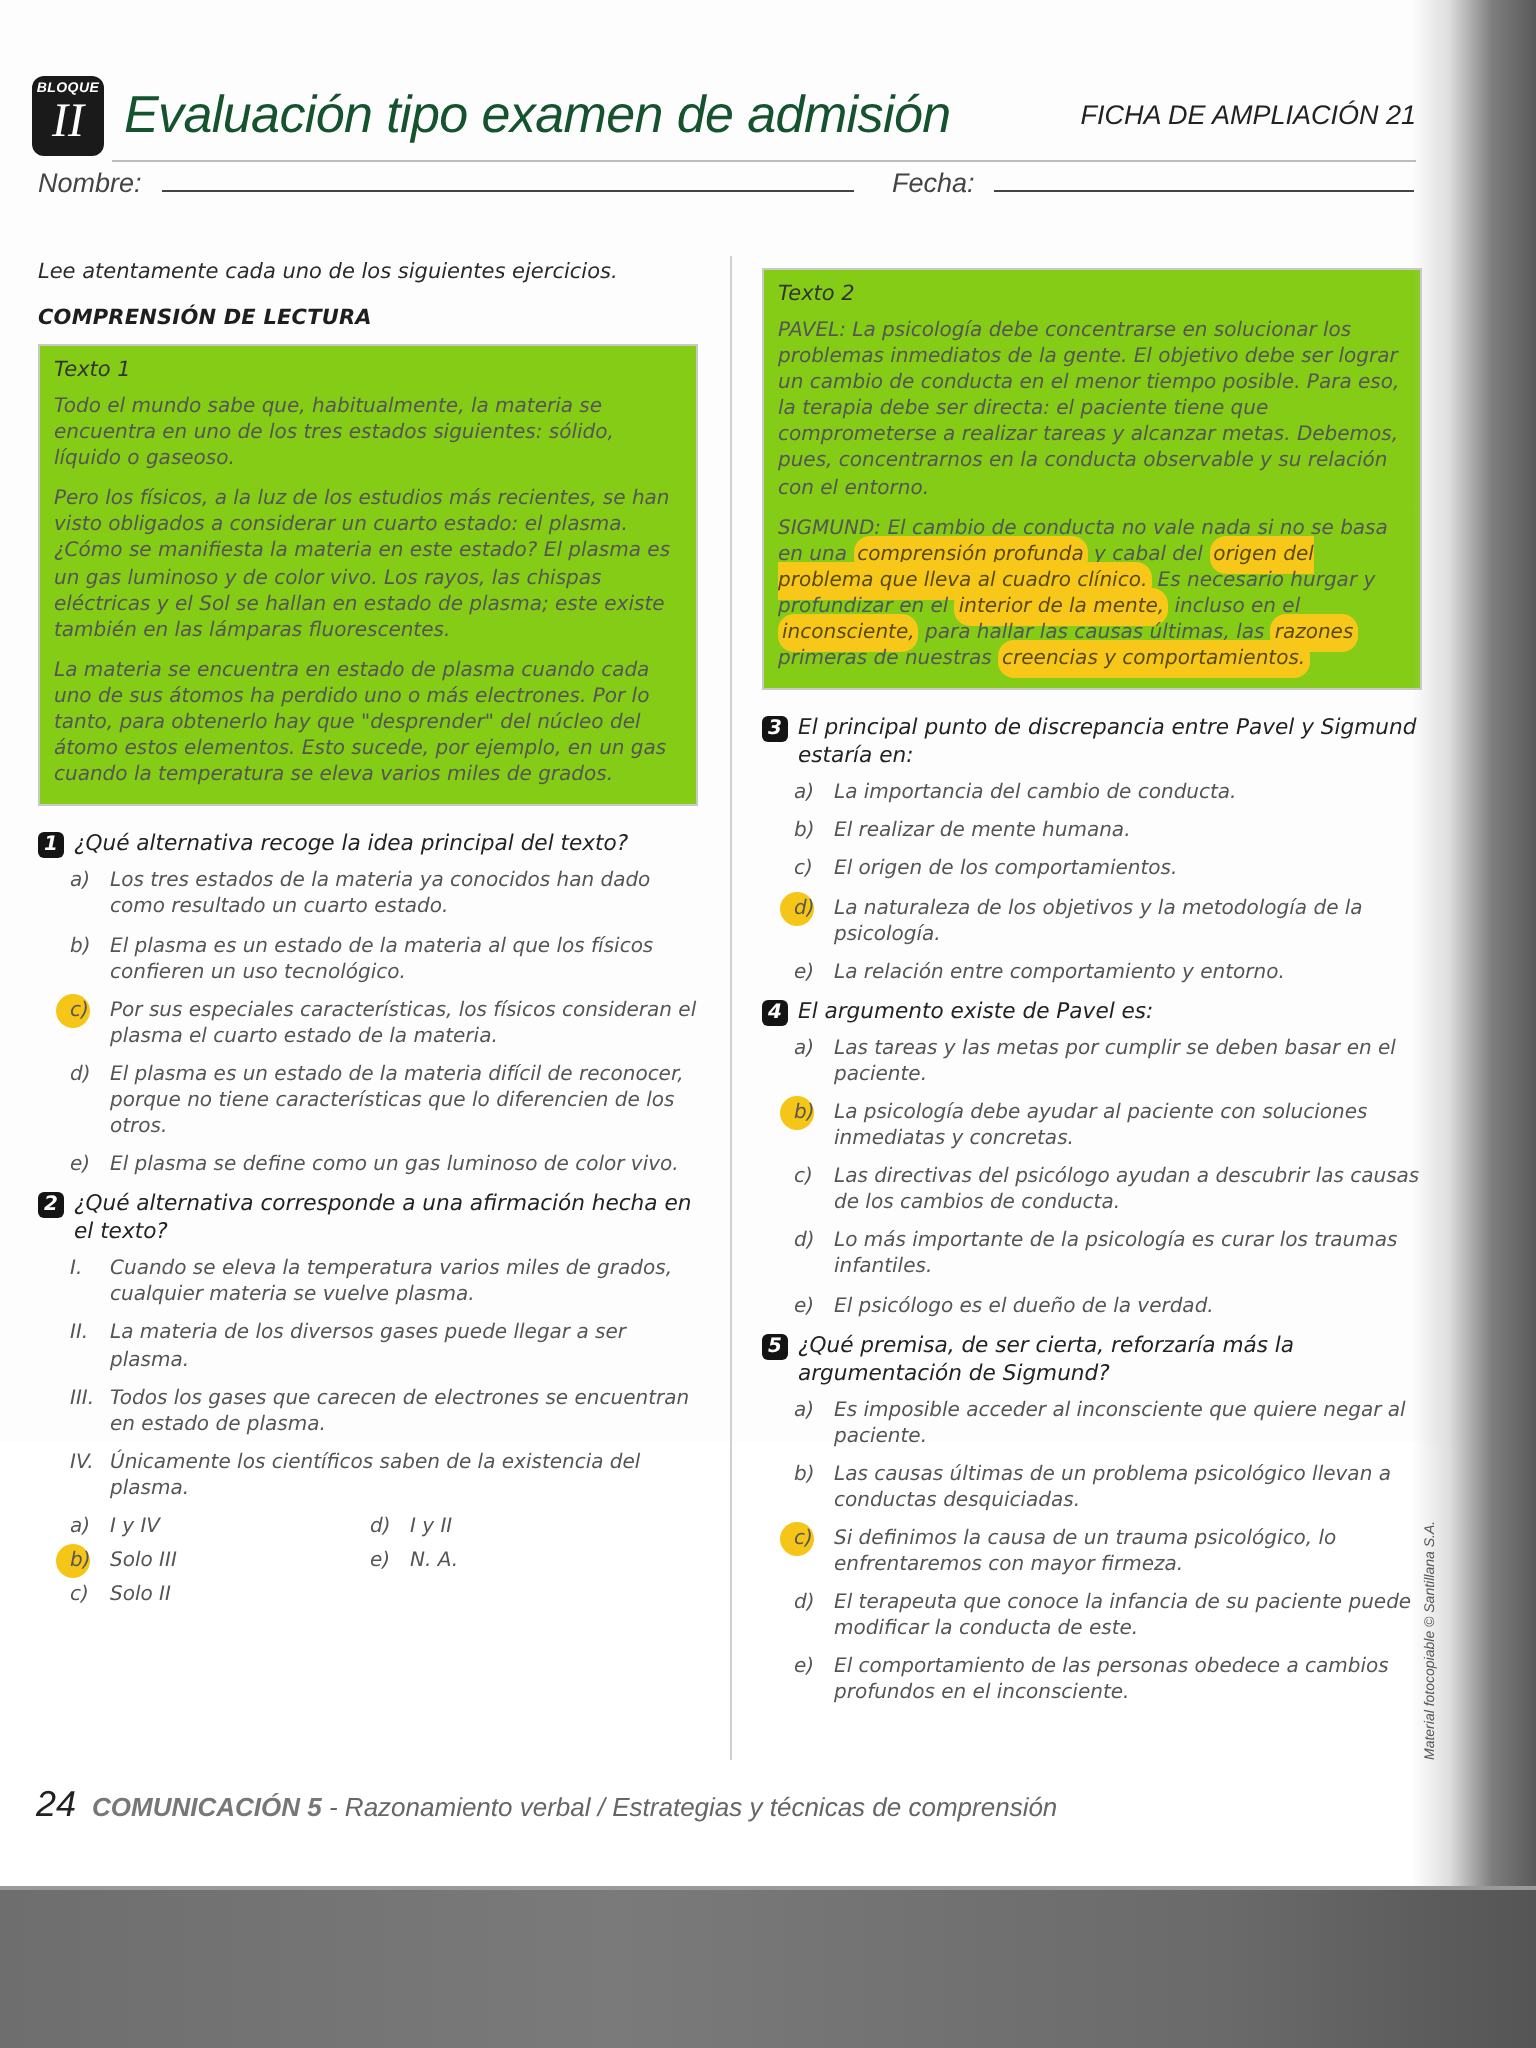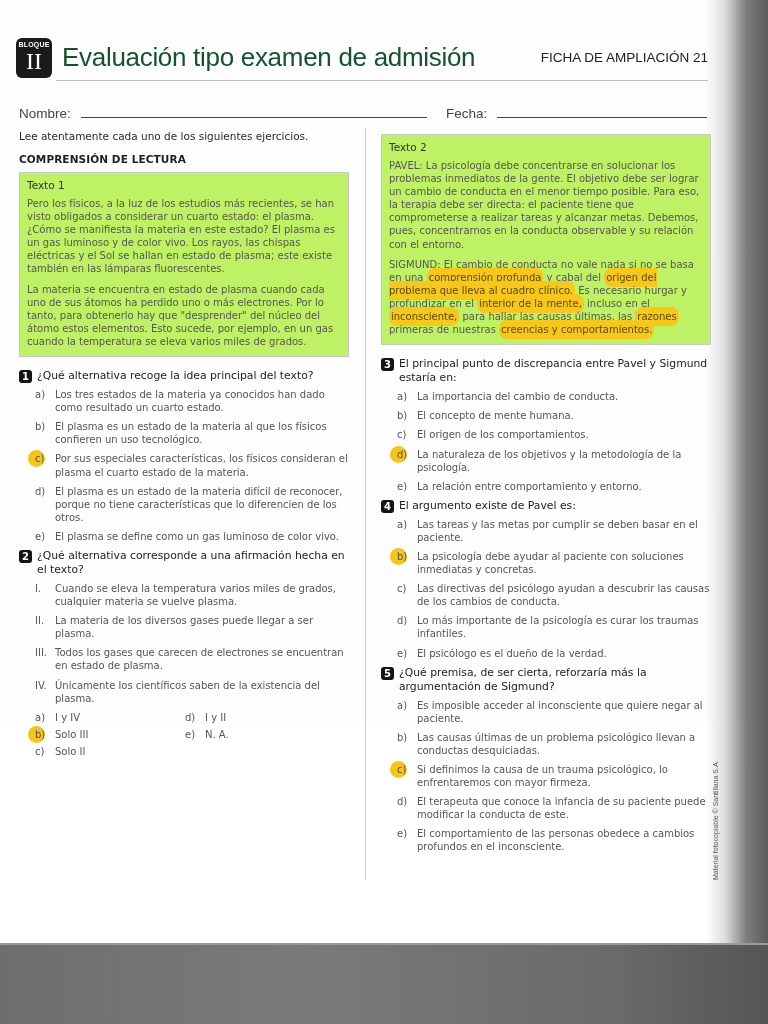--- a/index.html
+++ b/index.html
@@ -6,20 +6,21 @@
     html, body { width: 768px; height: 1024px; overflow: hidden; }
     body {
       background: #ffffff;
       font-family: "DejaVu Sans", "Liberation Sans", sans-serif;
       color: #333;
       position: relative;
     }
     .page {
       position: absolute; left: 0; top: 0; width: 768px; height: 721px;
       background: #fdfdfd;
+      font-style: italic;
     }
     .binding-shadow {
       position: absolute; right: 0; top: 0; width: 62px; height: 945px;
       background: linear-gradient(to right, rgba(255,255,255,0) 0%, rgba(200,200,200,0.6) 30%, #7d7d7d 65%, #5a5a5a 100%);
     }
     .floor {
       position: absolute; left: 0; top: 945px; width: 768px; height: 79px;
       background: linear-gradient(to right, #6e6e6e, #7a7a7a 40%, #6a6a6a 80%, #555);
     }
     .floor-top { position:absolute; left:0; top:943px; width:768px; height:3px; background:#9a9a9a; }
@@ -36,33 +37,33 @@
       position: absolute; left: 46px; top: 4px;
       font-family: "Liberation Sans", sans-serif; font-size: 26px; color: #14532d; letter-spacing: -0.3px;
     }
     .ficha {
       position: absolute; right: 0; top: 12px;
       font-family: "Liberation Sans", sans-serif; font-size: 13.5px; color: #222;
     }
     .header-rule { position: absolute; left: 40px; top: 42px; width: 652px; height: 1px; background: #bdbdbd; }
 
     
-    .field-row { position: absolute; top: 106px; font-family: "Liberation Sans", sans-serif; font-size: 13.5px; color: #444; text-align: center; }
+    .field-row { position: absolute; top: 84px; font-family: "Liberation Sans", sans-serif; font-size: 13.5px; color: #444; text-align: center; }
     .field-line { display: inline-block; height: 1px; background: #444; vertical-align: bottom; margin-left: 10px; margin-bottom: 3px; }
 
     
     .col-divider { position: absolute; left: 365px; top: 128px; width: 1px; height: 752px; background: #d0d0d0; }
     .col-left { position: absolute; left: 19px; top: 130px; width: 330px; }
     .col-right { position: absolute; left: 381px; top: 134px; width: 330px; }
 
     .instructions { font-size: 10.5px; line-height: 13px; color: #2a2a2a; }
     .section-title { font-size: 10.5px; font-weight: bold; color: #1e1e1e; margin-top: 10px; letter-spacing: 0.1px; }
 
     .text-box {
-      border: 1px solid #c9c9c9; background: #bef264;
+      border: 1px solid #c9c9c9; background: #84cc16;
       padding: 6px 7px 8px 7px; margin-top: 7px;
     }
     .text-box-title { font-size: 10.5px; color: #333; margin-bottom: 6px; }
     .text-box p { font-size: 10px; line-height: 13.1px; color: #555; margin-bottom: 7px; }
     .text-box p:last-child { margin-bottom: 0; }
 
     .hl {
       background: #f7c81a; border-radius: 8px; padding: 4px 2px; color: #5a4a00; text-align: center;
     }
 
@@ -121,20 +122,21 @@
   <div class="col-divider"></div>
 
   <div class="col-left">
     <div class="instructions">
       <div>Lee atentamente cada uno de los siguientes ejercicios.</div>
     </div>
     <div class="section-title">COMPRENSIÓN DE LECTURA</div>
 
     <div class="text-box">
       <div class="text-box-title">Texto 1</div>
+      <p>Todo el mundo sabe que, habitualmente, la materia se encuentra en uno de los tres estados siguientes: sólido, líquido o gaseoso.</p>
       <p>Pero los físicos, a la luz de los estudios más recientes, se han visto obligados a considerar un cuarto estado: el plasma. ¿Cómo se manifiesta la materia en este estado? El plasma es un gas luminoso y de color vivo. Los rayos, las chispas eléctricas y el Sol se hallan en estado de plasma; este existe también en las lámparas fluorescentes.</p>
       <p>La materia se encuentra en estado de plasma cuando cada uno de sus átomos ha perdido uno o más electrones. Por lo tanto, para obtenerlo hay que "desprender" del núcleo del átomo estos elementos. Esto sucede, por ejemplo, en un gas cuando la temperatura se eleva varios miles de grados.</p>
     </div>
 
     <div class="question">
       <div class="q-head">
         <span class="q-num">1</span>
         <span>¿Qué alternativa recoge la idea principal del texto?</span>
       </div>
       <div class="options">
@@ -221,21 +223,21 @@
         <span class="q-num">3</span>
         <span>El principal punto de discrepancia entre Pavel y Sigmund estaría en:</span>
       </div>
       <div class="options">
         <div class="option">
             <span class="opt-letter"><span>a)</span></span>
             <span class="opt-text">La importancia del cambio de conducta.</span>
           </div>
         <div class="option">
             <span class="opt-letter"><span>b)</span></span>
-            <span class="opt-text">El concepto de mente humana.</span>
+            <span class="opt-text">El realizar de mente humana.</span>
           </div>
         <div class="option">
             <span class="opt-letter"><span>c)</span></span>
             <span class="opt-text">El origen de los comportamientos.</span>
           </div>
         <div class="option">
             <span class="opt-letter marked"><span>d)</span></span>
             <span class="opt-text">La naturaleza de los objetivos y la metodología de la psicología.</span>
           </div>
         <div class="option">
@@ -297,19 +299,22 @@
             <span class="opt-text">El terapeuta que conoce la infancia de su paciente puede modificar la conducta de este.</span>
           </div>
         <div class="option">
             <span class="opt-letter"><span>e)</span></span>
             <span class="opt-text">El comportamiento de las personas obedece a cambios profundos en el inconsciente.</span>
           </div>
       </div>
     </div>
   </div>
 
+  <div class="footer">
+    <span class="page-num">24</span><span class="book">COMUNICACIÓN 5</span><span> - Razonamiento verbal / Estrategias y técnicas de comprensión</span>
+  </div>
 
   <div class="binding-shadow"></div>
   <div class="side-credit">Material fotocopiable © Santillana S.A.</div>
 </div>
 
 <div class="floor-top"></div>
 <div class="floor"></div>
 
 </body></html>

